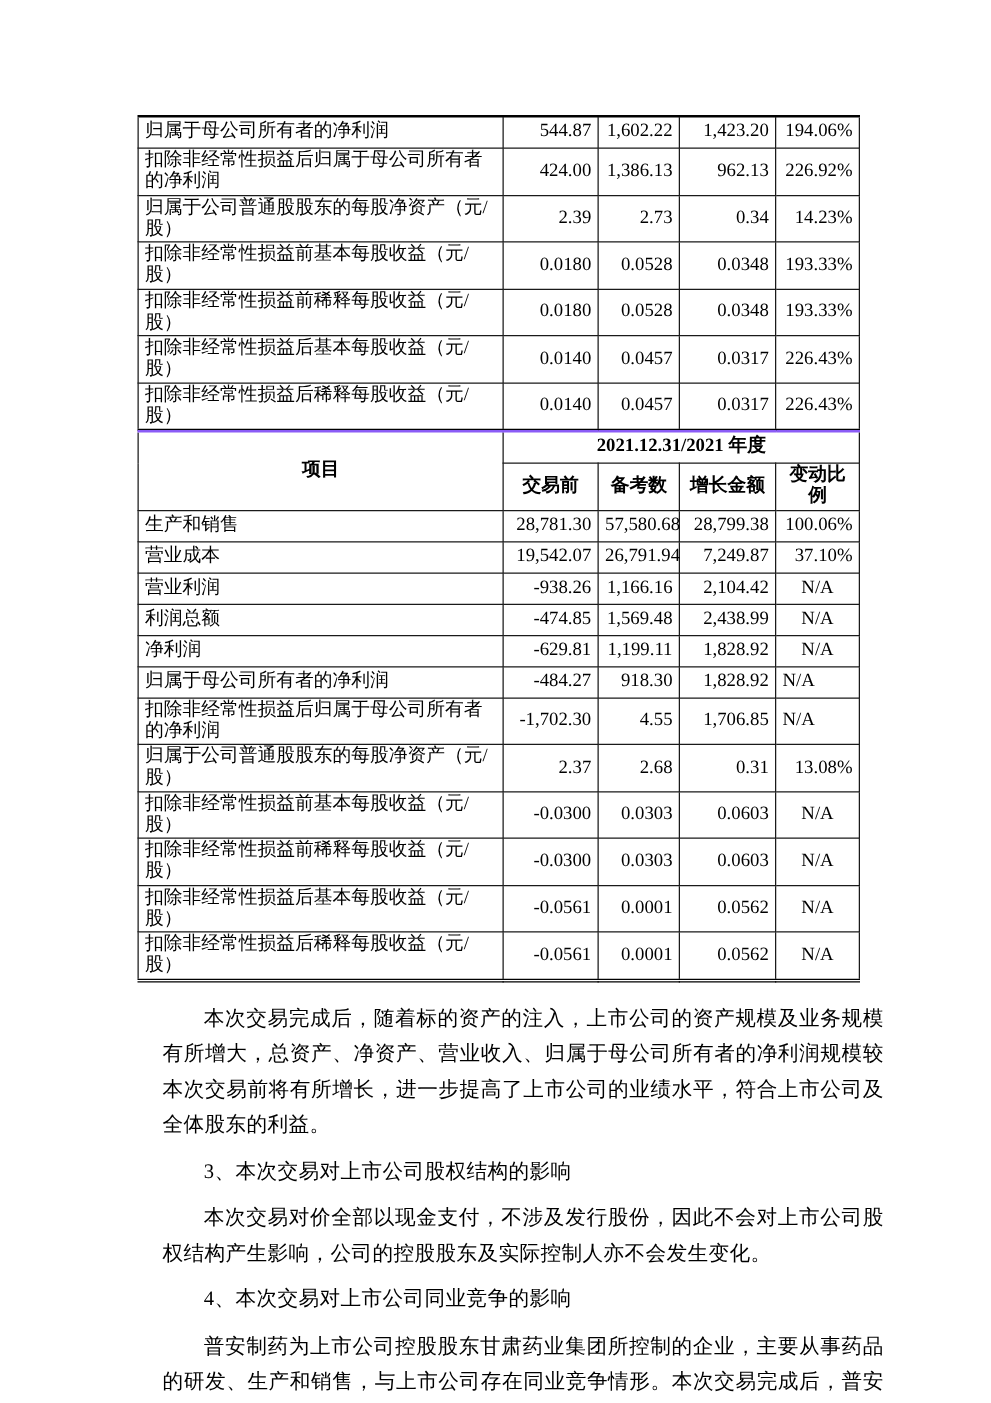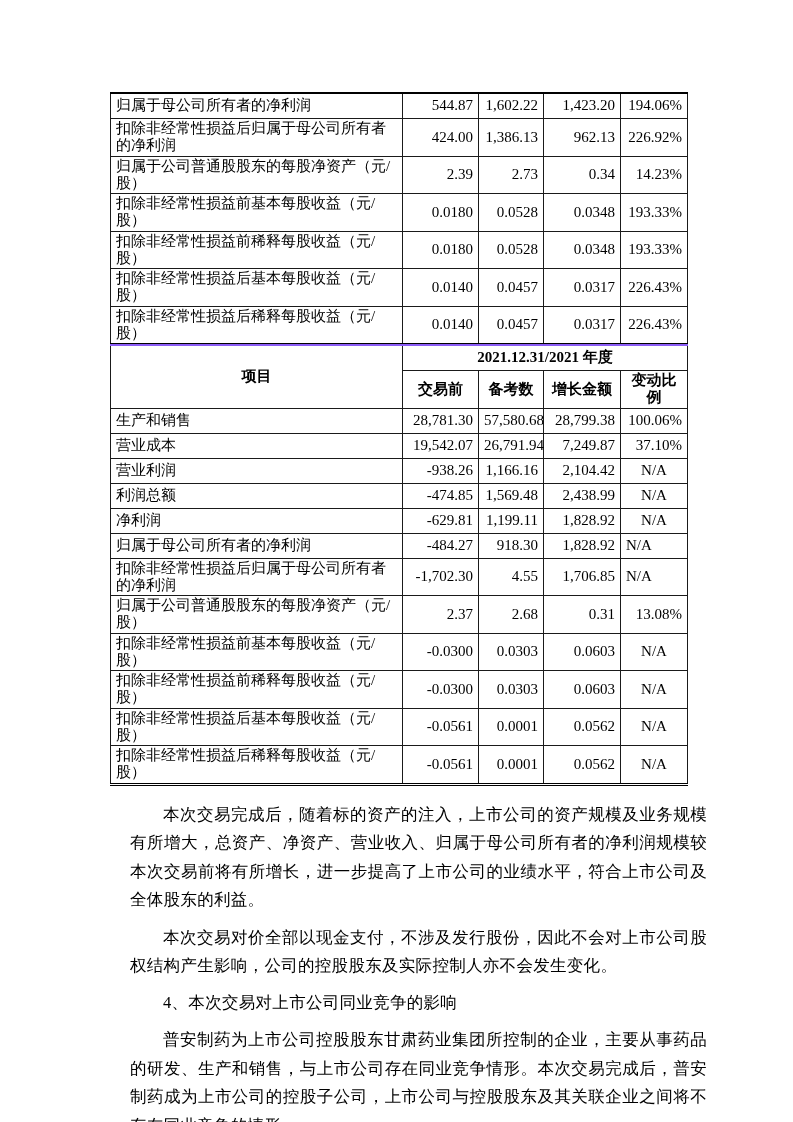--- a/index.html
+++ b/index.html
@@ -259,20 +259,21 @@
         <td class="num">-0.0561</td>
         <td class="num">0.0001</td>
         <td class="num">0.0562</td>
         <td class="ctr">N/A</td>
       </tr>
     </tbody>
   </table>
 
   <div class="bodytext">
     <p class="para first">本次交易完成后，随着标的资产的注入，上市公司的资产规模及业务规模有所增大，总资产、净资产、营业收入、归属于母公司所有者的净利润规模较本次交易前将有所增长，进一步提高了上市公司的业绩水平，符合上市公司及全体股东的利益。</p>
+    <p class="subhead">3、本次交易对上市公司股权结构的影响</p>
     <p class="para">本次交易对价全部以现金支付，不涉及发行股份，因此不会对上市公司股权结构产生影响，公司的控股股东及实际控制人亦不会发生变化。</p>
     <p class="subhead">4、本次交易对上市公司同业竞争的影响</p>
     <p class="para">普安制药为上市公司控股股东甘肃药业集团所控制的企业，主要从事药品的研发、生产和销售，与上市公司存在同业竞争情形。本次交易完成后，普安制药成为上市公司的控股子公司，上市公司与控股股东及其关联企业之间将不存在同业竞争的情形。</p>
     <p class="boldhead">（三）在现有交易安排下，上市公司承担的风险与获取的报酬基本匹配，</p>
   </div>
 
   <div class="pagenum">34</div>
 
 </div>
 

